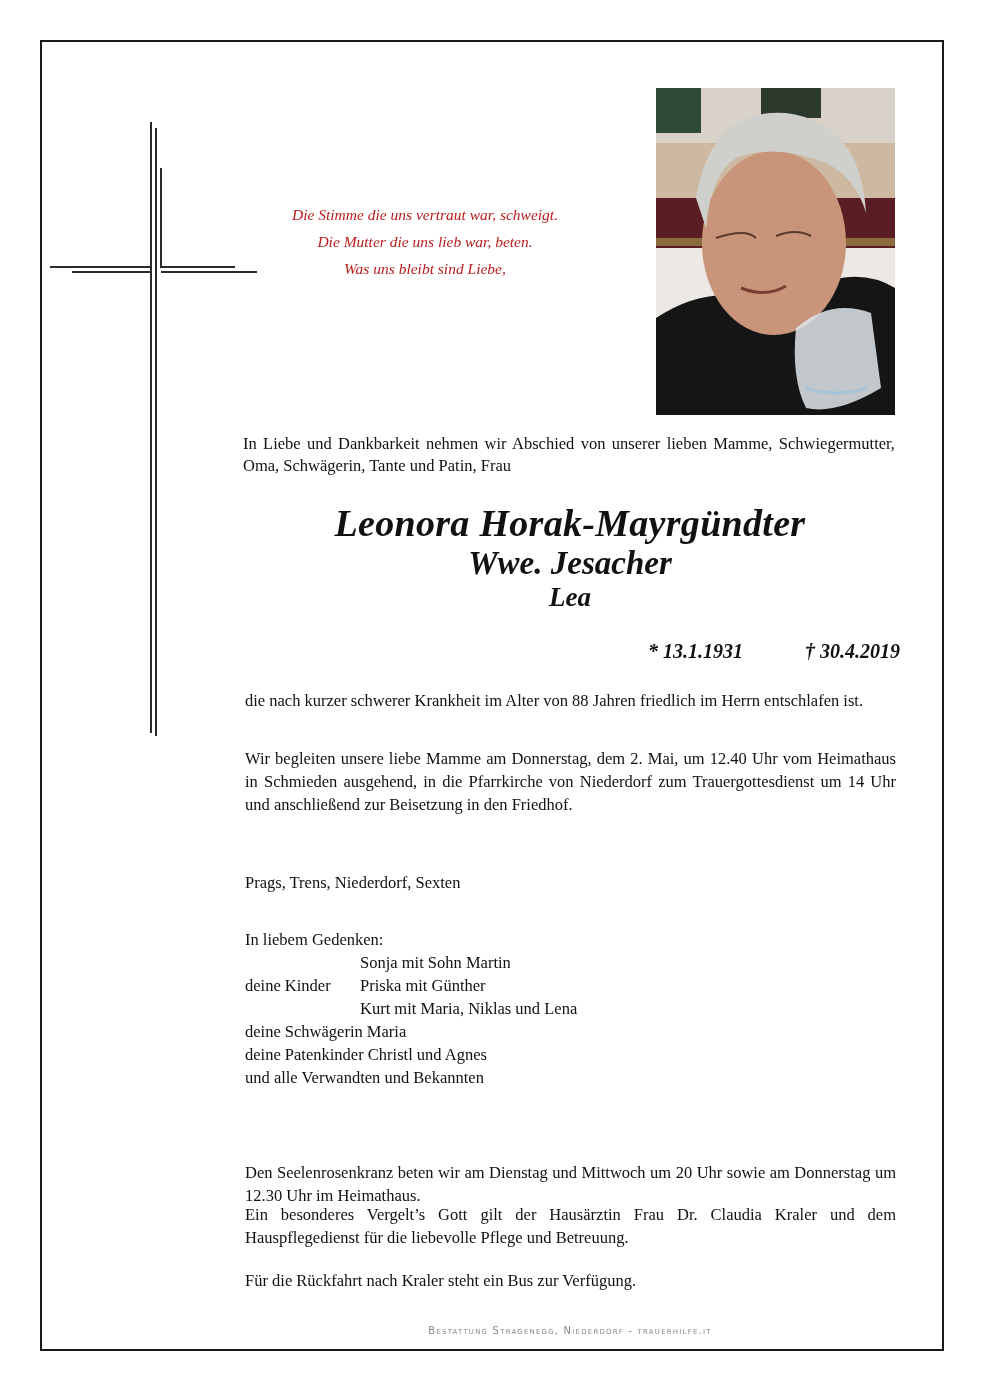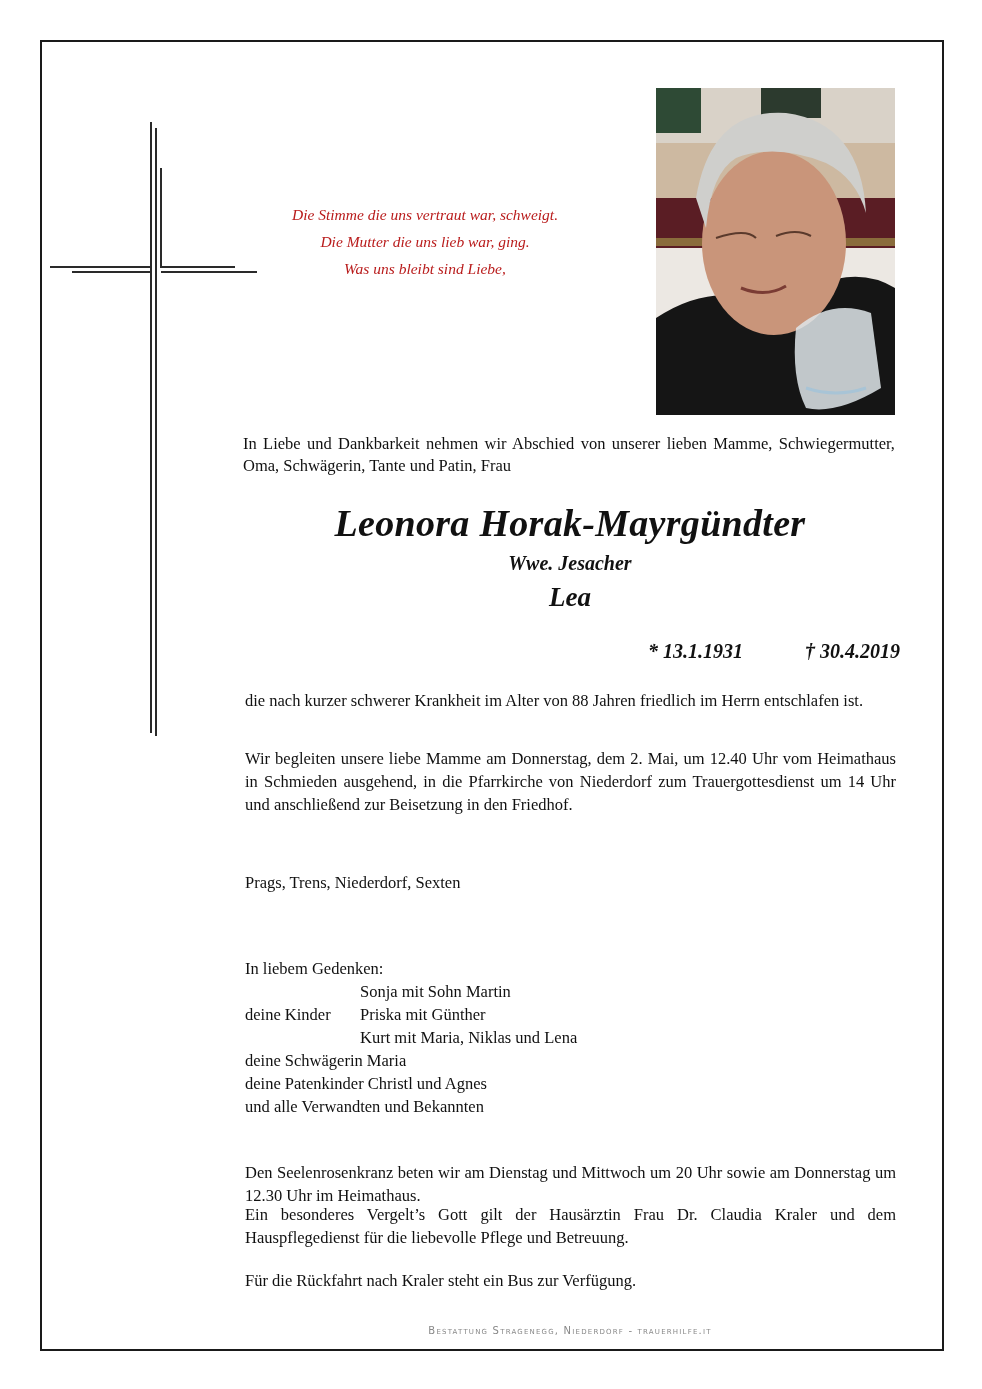--- a/index.html
+++ b/index.html
@@ -6,30 +6,30 @@
   body { width:982px; height:1389px; position:relative; overflow:hidden; font-family:"Liberation Serif", serif; color:#111; }
   .frame { position:absolute; left:40px; top:40px; width:900px; height:1307px; border:2px solid #1a1a1a; box-sizing:content-box; }
   .cross-line { position:absolute; background:#2a2a2a; }
   .poem { position:absolute; left:255px; top:203px; width:340px; text-align:center; font-family:"Liberation Serif", serif; font-style:italic; font-size:15.5px; line-height:23px; color:#b91c1c; }
   .poem div { white-space:nowrap; }
   .poem .gap { margin-top:4px; }
   .photo { position:absolute; left:656px; top:88px; width:239px; height:327px; overflow:hidden; background:#3a332e; }
   .intro { position:absolute; left:243px; top:433px; width:652px; font-size:16.5px; line-height:22px; text-align:justify; text-align-last:left; }
   .name { position:absolute; left:240px; top:500px; width:660px; text-align:center; font-family:"Liberation Serif", serif; font-weight:bold; font-style:italic; }
   .name .n1 { font-size:38px; line-height:46px; letter-spacing:0.3px; }
-  .name .n2 { font-size:20px; line-height:34px; margin-top:0px;font-family:Liberation Serif, serif; }
+  .name .n2 { font-size:33px; line-height:34px; margin-top:0px;font-family:Liberation Serif, serif; }
   .name .n3 { font-size:27px; line-height:34px; }
   .dates { position:absolute; left:240px; top:636px; width:660px; text-align:right; font-weight:bold; font-style:italic; font-size:20px; line-height:30px; }
   .dates span { display:inline-block; }
   .dates .gapx { width:62px; }
   .para { position:absolute; left:245px; width:651px; font-size:16.5px; line-height:23px; text-align:justify; text-align-last:left; }
   .p1 { top:689px; }
   .p2 { top:747px; }
   .places { position:absolute; left:245px; top:871px; font-size:16.5px; line-height:23px; }
-  .memory { position:absolute; left:245px; top:957px; font-size:16.5px; line-height:23px; }
+  .memory { position:absolute; left:245px; top:928px; font-size:16.5px; line-height:23px; }
   .memory .row { display:flex; white-space:nowrap; }
   .memory .lbl { width:115px; display:inline-block; }
   .p3 { top:1161px; }
   .p4 { top:1203px; }
   .p5 { top:1269px; }
   .footer { position:absolute; left:240px; top:1325px; width:660px; text-align:center; font-family:"DejaVu Sans", sans-serif; font-size:10px; letter-spacing:1.2px; color:#888; font-variant:small-caps; }
 </style>
 </head>
 <body>
 
@@ -40,21 +40,21 @@
   <div class="cross-line" style="left:155px; top:128px; width:2px; height:608px;"></div>
   <div class="cross-line" style="left:160px; top:168px; width:2px; height:100px;"></div>
   <div class="cross-line" style="left:50px; top:266px; width:101px; height:2px;"></div>
   <div class="cross-line" style="left:161px; top:266px; width:74px; height:2px;"></div>
   <div class="cross-line" style="left:72px; top:271px; width:79px; height:2px;"></div>
   <div class="cross-line" style="left:161px; top:271px; width:96px; height:2px;"></div>
 </div>
 
 <div class="poem">
   <div>Die Stimme die uns vertraut war, schweigt.</div>
-  <div class="gap">Die Mutter die uns lieb war, ging.</div>
+  <div class="gap">Die Mutter die uns lieb war, beten.</div>
   <div class="gap">Was uns bleibt sind Liebe,</div>
 </div>
 
 <div class="photo" title="Portrait of Leonora Horak-Mayrgündter">
   <svg width="239" height="327" viewBox="0 0 239 327" xmlns="http://www.w3.org/2000/svg">
     <rect x="0" y="0" width="239" height="327" fill="#d9d2c8"></rect>
     <rect x="0" y="0" width="45" height="45" fill="#2e4a35"></rect>
     <rect x="105" y="0" width="60" height="30" fill="#2c3a2e"></rect>
     <rect x="0" y="55" width="239" height="55" fill="#cdb9a1"></rect>
     <rect x="0" y="110" width="239" height="50" fill="#5a1d24"></rect>

